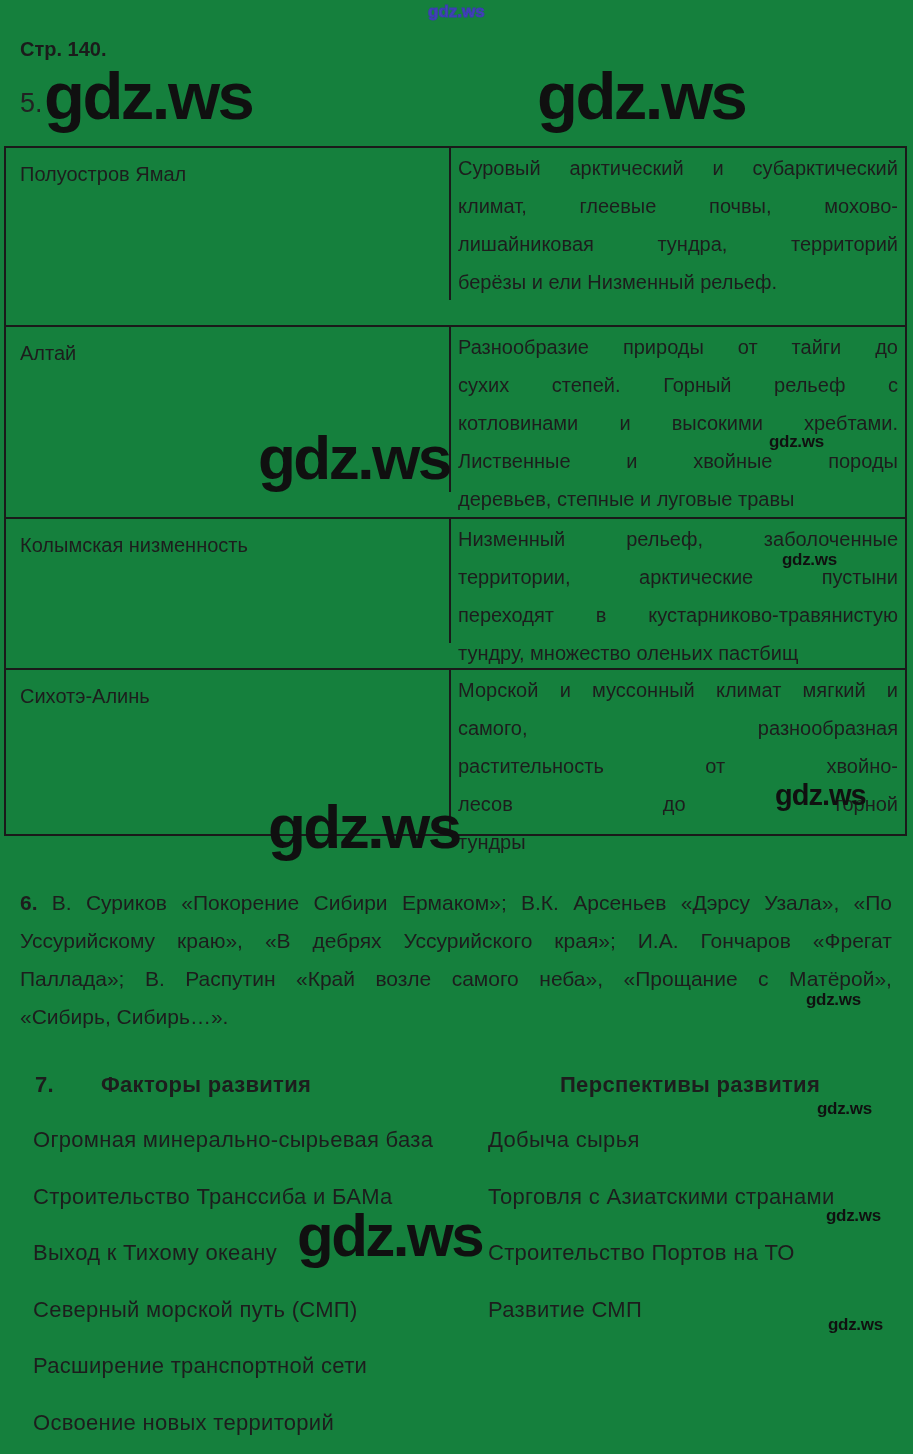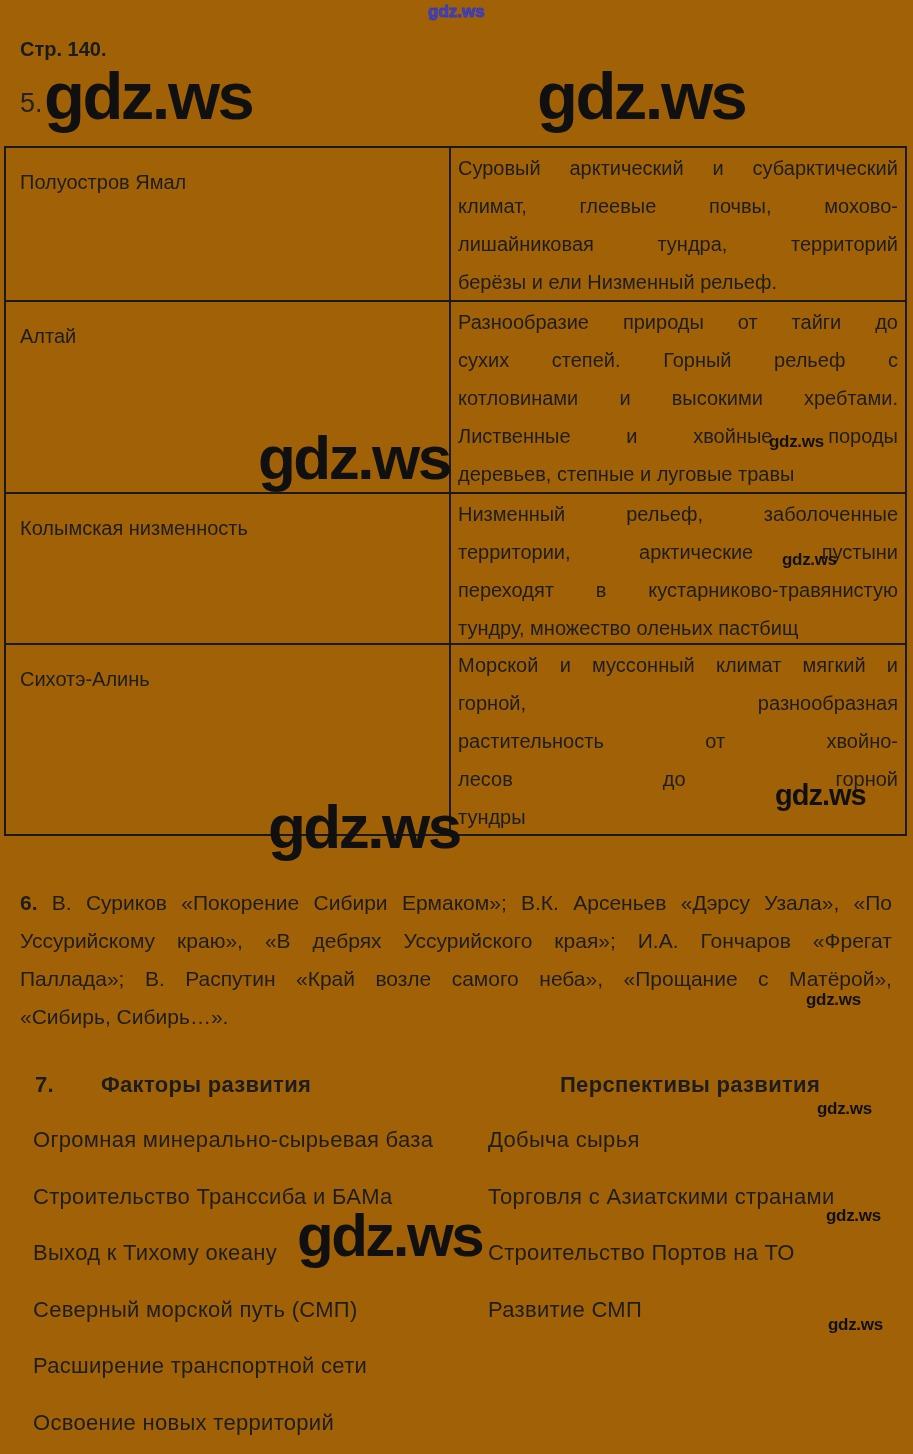--- a/index.html
+++ b/index.html
@@ -1,19 +1,19 @@
 <!DOCTYPE html>
 <html><head>
 <meta charset="utf-8">
 <style>
   html,body{margin:0;padding:0;background:#fff;}
   .page{
     position:relative;
     width:913px;height:1454px;
-    background:#a16207;
+    background:#15803d;
     overflow:hidden;
     font-family:"Liberation Sans",sans-serif;
     color:#1d1d1d;
   }
   
   .wm{position:absolute;white-space:nowrap;z-index:5;color:#101010;line-height:1;}
   .wm-big{font-weight:700;letter-spacing:-2.5px;}
   .wm-small{font-weight:700;font-size:17px;letter-spacing:-0.3px;}
   .wm-blue{
     font-weight:700;font-size:17px;
@@ -39,23 +39,23 @@
   .task5-number{position:absolute;left:20px;top:88px;font-size:27px;color:#222;}
   
   #table5{
     position:absolute;left:4px;top:146px;width:903px;
     box-sizing:border-box;border:2px solid #1a1a1a;
     display:grid;grid-template-columns:443px 1fr;
     grid-template-rows:152px 192px 151px 191px;
     background:transparent;z-index:1;
   }
   .cell{box-sizing:border-box;font-size:20px;}
-  .lcell{padding:15px 6px 0 14px;line-height:38px;}
+  .lcell{padding:7px 6px 0 14px;line-height:38px;}
   .rcell{padding:1px 7px 0 7px;border-left:2px solid #1a1a1a;}
-  .cell.bt{border-top:2px solid #1a1a1a;}
+  .cell.bt{border-top:2px solid #1a1a1a;margin-top:25px;}
   .tline{height:38px;line-height:38px;white-space:nowrap;gap:13px;}
   .tline.just{display:flex;justify-content:space-between;}
   .bf{font-weight:700;}
   
   #task6{position:absolute;left:20px;top:884px;width:872px;font-size:21px;z-index:1;}
   #task6 .tline{height:38px;line-height:38px;}
   
   #task7{position:absolute;left:20px;top:1070px;width:880px;font-size:22px;z-index:1;letter-spacing:0.3px;}
   .t7h{position:relative;height:30px;line-height:30px;font-weight:700;}
   .t7h span{position:absolute;white-space:nowrap;}
@@ -165,21 +165,21 @@
       <div class="cell rcell bt">
         <div class="tline just">
           <span>Морской</span>
           <span>и</span>
           <span>муссонный</span>
           <span>климат</span>
           <span>мягкий</span>
           <span>и</span>
         </div>
         <div class="tline just">
-          <span>горной,</span>
+          <span>самого,</span>
           <span>разнообразная</span>
         </div>
         <div class="tline just">
           <span>растительность</span>
           <span>от</span>
           <span>хвойно-</span>
         </div>
         <div class="tline just">
           <span>лесов</span>
           <span>до</span>

